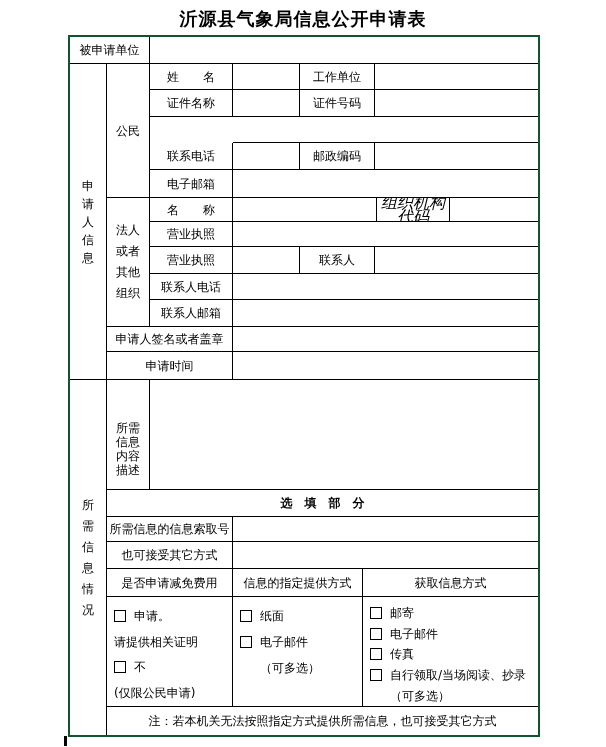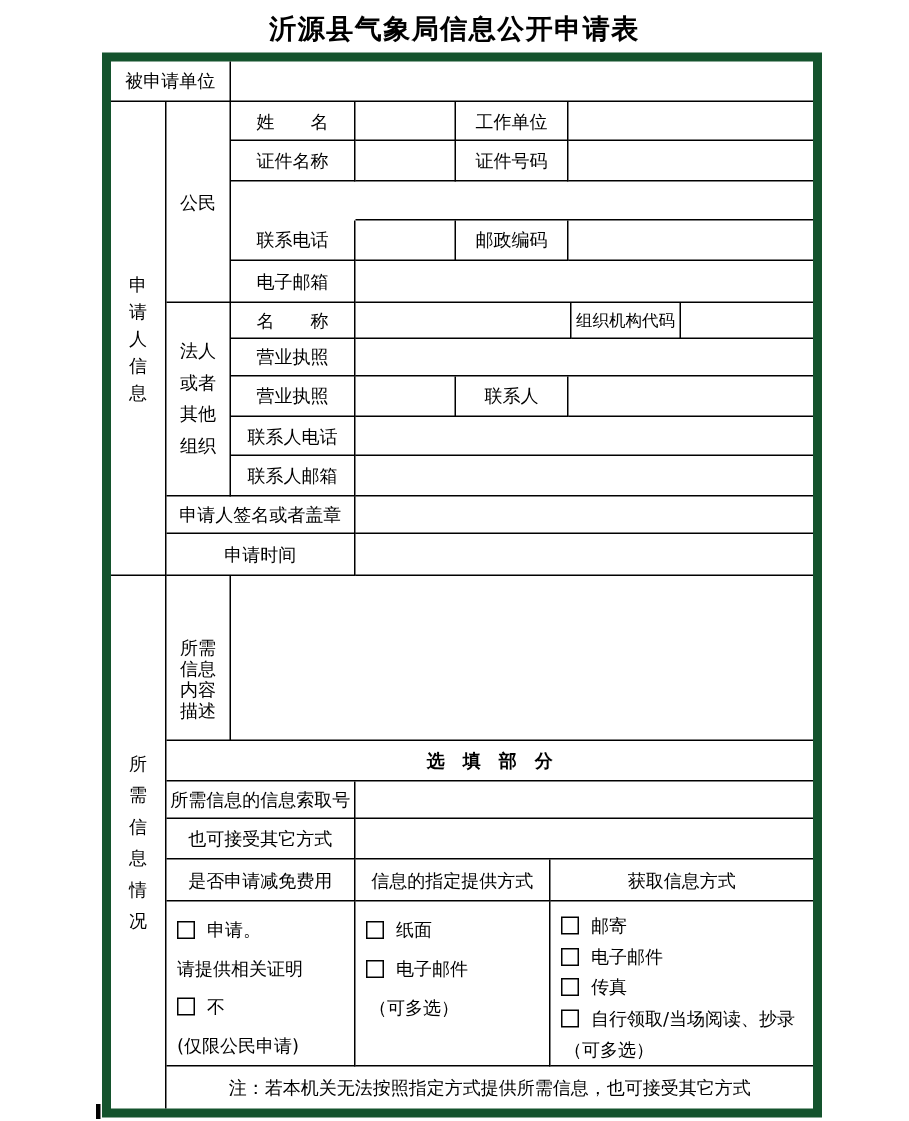--- a/index.html
+++ b/index.html
@@ -1,42 +1,42 @@
 <!DOCTYPE html>
 <html><head>
 <meta charset="utf-8">
 <style>
   html,body { margin:0; padding:0; background:#fff; }
   body { width:606px; height:747px; position:relative;
          font-family:"DejaVu Sans","Liberation Sans",sans-serif; color:#000; }
   .title { position:absolute; top:7px; left:0; width:606px; text-align:center;
            font-size:18px; font-weight:bold; letter-spacing:1px; }
   #tbl { position:absolute; left:68px; top:35px; width:468px; height:698px;
-         border:6px solid #14532d; box-sizing:content-box; }
+         border:2px solid #14532d; box-sizing:content-box; }
   .c { position:absolute; box-sizing:border-box;
        border-right:1px solid #000; border-bottom:1px solid #000;
        display:flex; align-items:center; justify-content:center;
        font-size:12px; line-height:14px; text-align:center; overflow:hidden; }
   .nr { border-right:none;text-align:right; }
   .nb { border-bottom:none; }
   .bold { font-weight:bold; }
-  .sm { font-size:11px; }
+  .sm { font-size:16px;font-style:italic; }
   .vtxt { word-break:break-all; text-align:center; }
   .w1 { width:13px; line-height:18px; }
   .w1b { width:13px; line-height:21px; }
   .w2 { width:27px; line-height:14px;margin-top:28px; }
   .w2b { width:27px; line-height:21px; }
   .opts { flex-direction:column; align-items:flex-start; justify-content:flex-start;
           padding:6px 2px 0 7px; text-align:left; }
   .opt { display:flex; align-items:center; height:26px; white-space:nowrap;justify-content:flex-end; }
   .opt3 { height:22px; }
   .cb { width:10px; height:10px; border:1px solid #000; margin-right:8px;
         flex:0 0 auto; background:#fff; }
   .indent { }
-  .pgap { margin-left:2px; }
+  .pgap { margin-left:20px; }
   .cursor-bar { position:absolute; left:64px; top:736px; width:3px; height:10px;
                 background:#000; }
 </style>
 </head>
 <body>
 
 <div class="title">沂源县气象局信息公开申请表</div>
 
 <div id="tbl">
 

